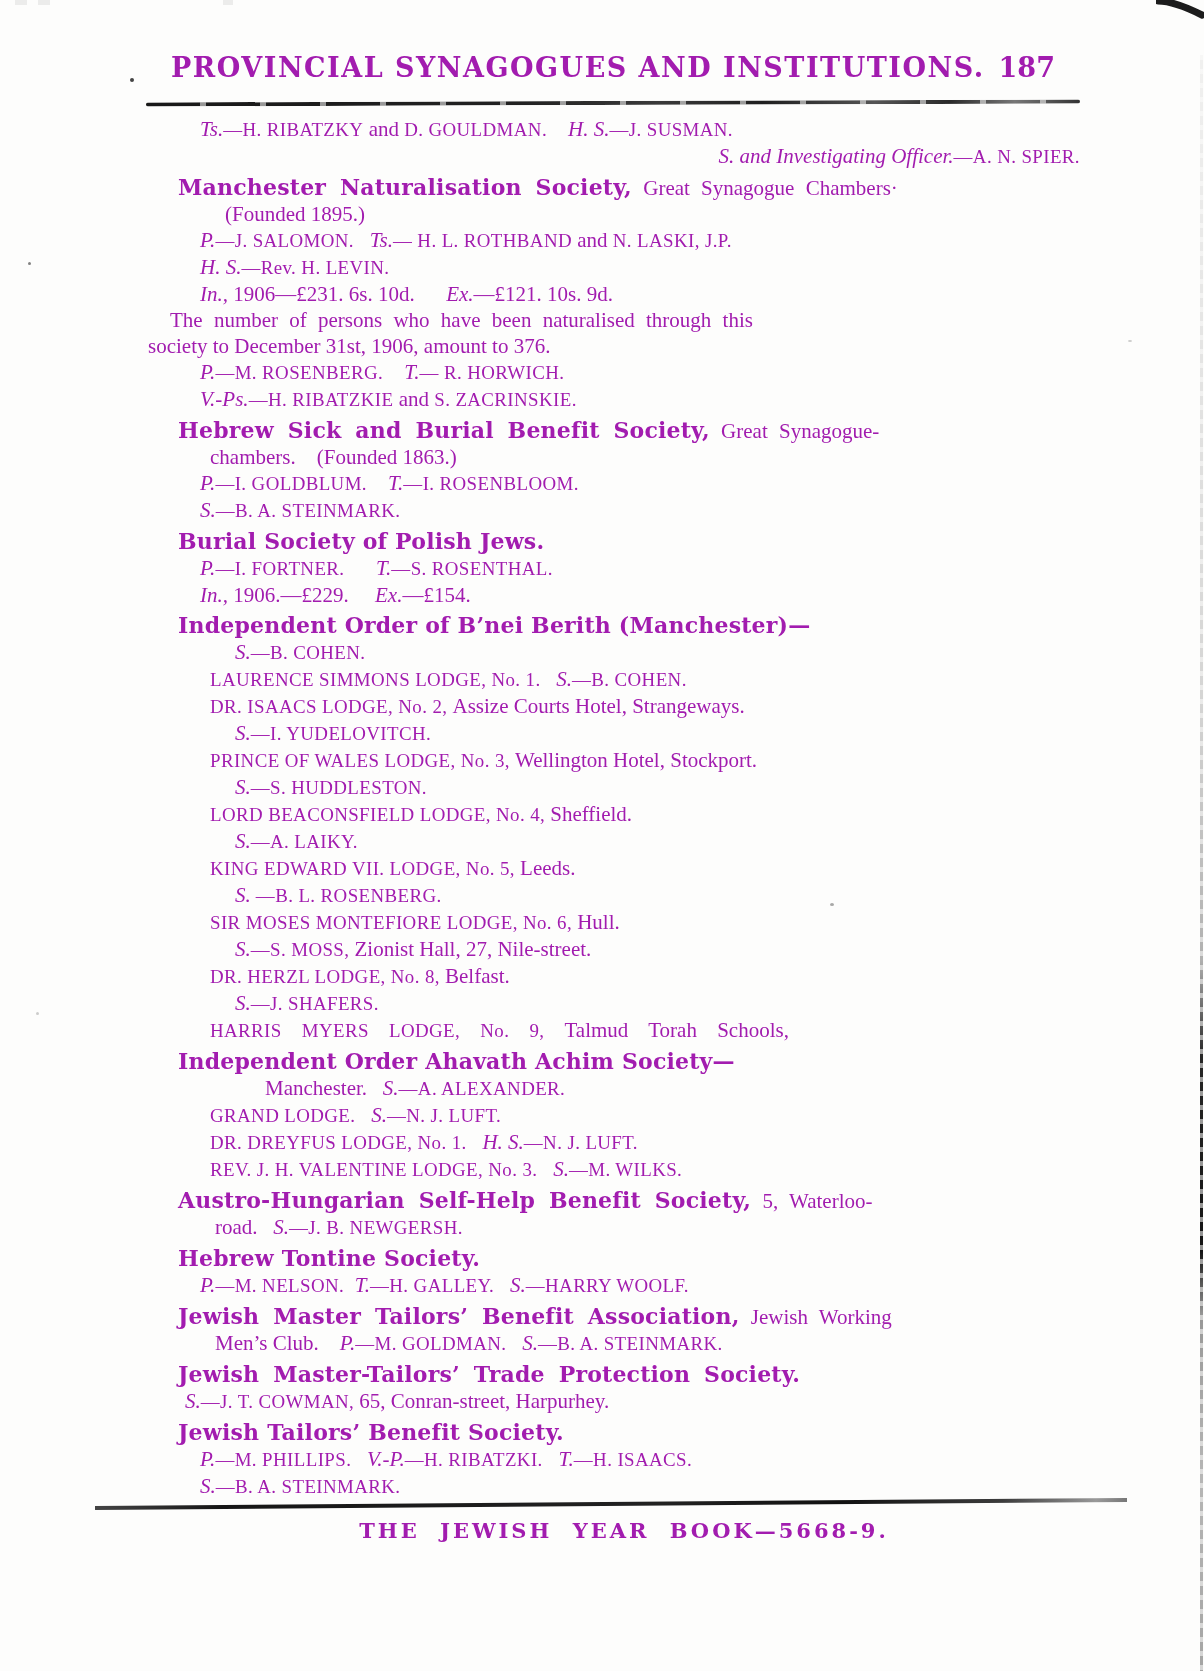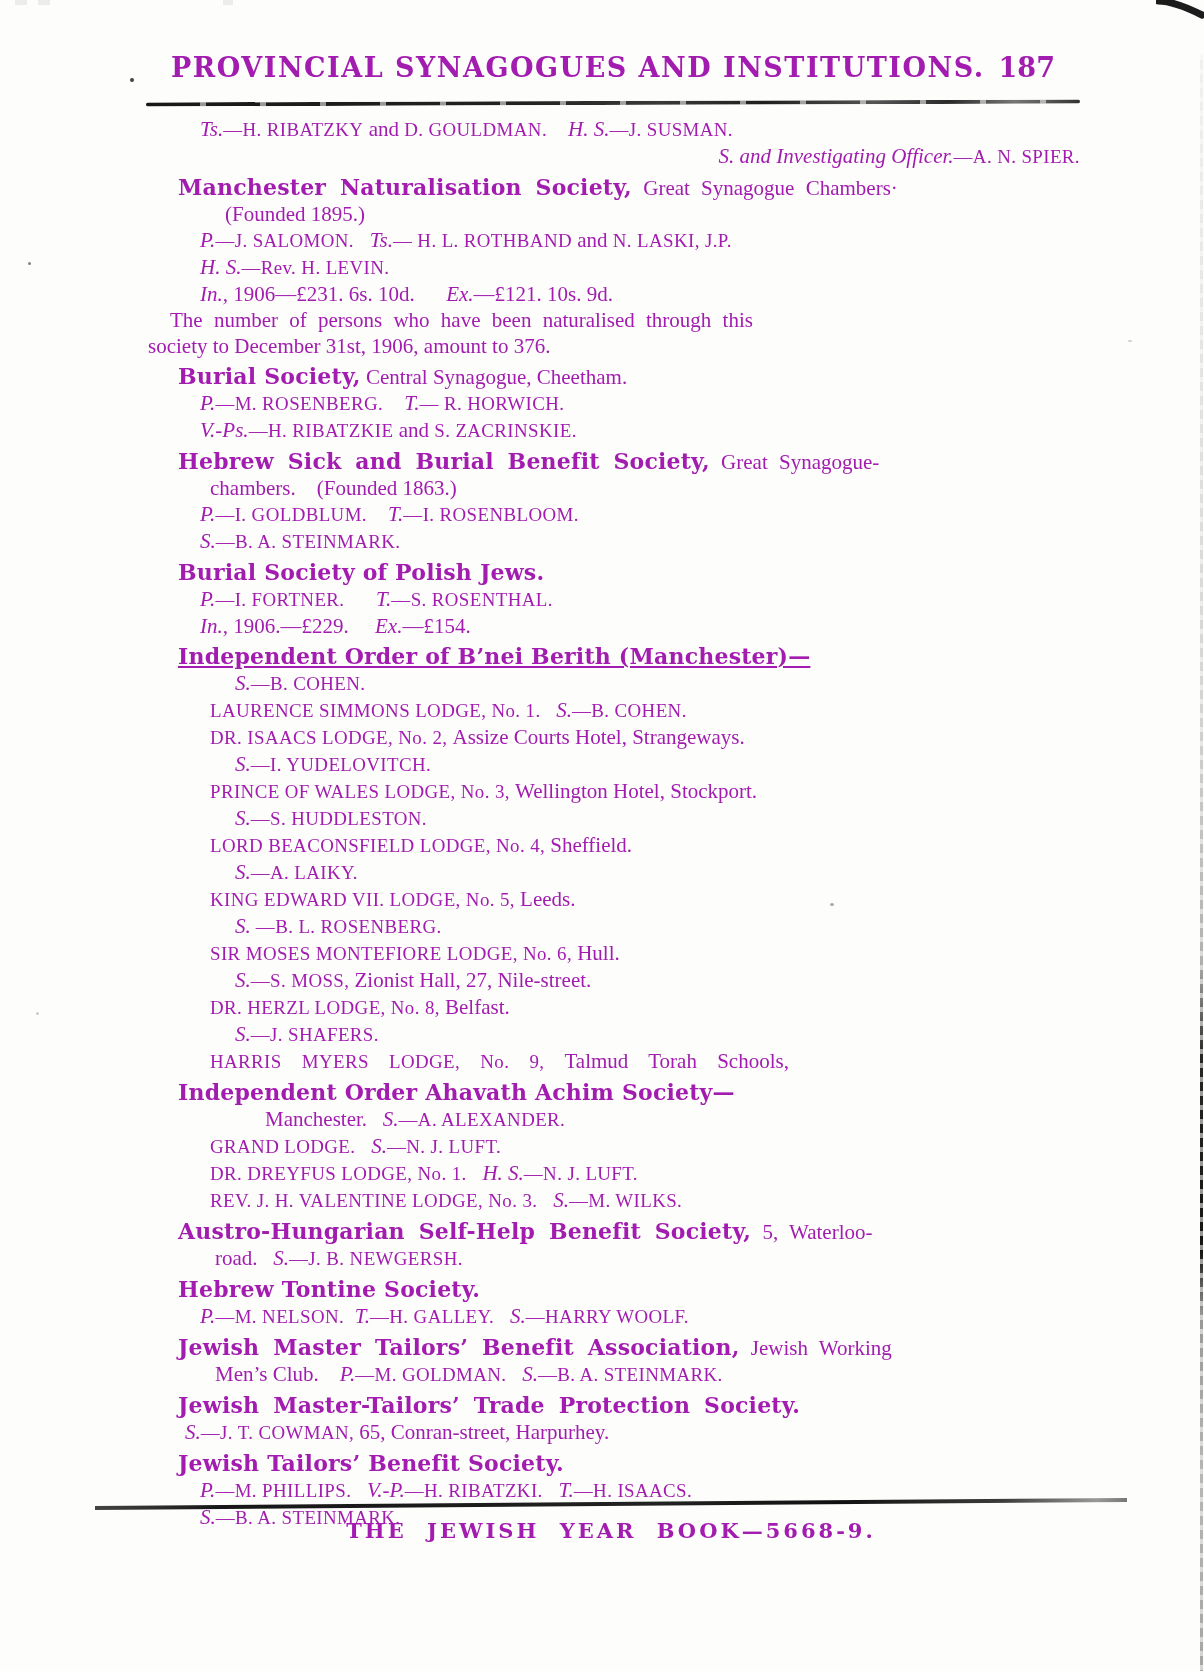--- a/index.html
+++ b/index.html
@@ -45,21 +45,21 @@
   .s-r{}
   .w1{word-spacing:6px;}
   .w2{word-spacing:15px;}
   
   #footer-rule{
     position:absolute;left:95px;top:1502px;width:1032px;height:4px;
     background:linear-gradient(90deg,#444 0%,#161616 12%,#222 55%,#111 72%,#3c3c3c 88%,#999 97%,#777 100%);
     transform:rotate(-0.45deg);
   }
   #footer{
-    position:absolute;left:95px;top:1518px;width:1032px;
+    position:absolute;left:108px;top:1518px;width:1032px;
     text-align:center;
     font-family:"DejaVu Serif","Liberation Serif",serif;
     font-weight:bold;font-size:21px;letter-spacing:3px;word-spacing:10px;
   }
   
   .speck{position:absolute;background:rgba(40,40,40,.08);}
   #corner-mark{position:absolute;right:0;top:0;width:48px;height:22px;}
   #edge-line{
     position:absolute;right:1px;top:55px;height:1616px;width:3px;
     background:
@@ -87,31 +87,30 @@
   <div id="body-lines">
       <div class="line" style="padding-left: 52px;"><span class="s-i">Ts.</span><span class="s-n">—H. RIBATZKY</span><span class="s-r"> and </span><span class="s-n">D. GOULDMAN.</span><span class="s-r">    </span><span class="s-i">H. S.</span><span class="s-n">—J. SUSMAN.</span></div>
       <div class="line" style="padding-left: 30px; text-align: right;"><span class="s-i">S. and Investigating Officer.</span><span class="s-n">—A. N. SPIER.</span></div>
       <div class="line gap w1" style="padding-left: 30px;"><span class="s-b">Manchester Naturalisation Society,</span><span class="s-r"> Great Synagogue Chambers·</span></div>
       <div class="line" style="padding-left: 77px;"><span class="s-r">(Founded 1895.)</span></div>
       <div class="line" style="padding-left: 52px;"><span class="s-i">P.</span><span class="s-n">—J. SALOMON.</span><span class="s-r">   </span><span class="s-i">Ts.</span><span class="s-n">— H. L. ROTHBAND</span><span class="s-r"> and </span><span class="s-n">N. LASKI, J.P.</span></div>
       <div class="line" style="padding-left: 52px;"><span class="s-i">H. S.</span><span class="s-n">—Rev. H. LEVIN.</span></div>
       <div class="line" style="padding-left: 52px;"><span class="s-i">In.,</span><span class="s-r"> 1906—£231. 6s. 10d.</span><span class="s-r">      </span><span class="s-i">Ex.</span><span class="s-r">—£121. 10s. 9d.</span></div>
       <div class="line w1" style="padding-left: 22px;"><span class="s-r">The number of persons who have been naturalised through this</span></div>
       <div class="line" style="padding-left: 0px;"><span class="s-r">society to December 31st, 1906, amount to 376.</span></div>
-      <div class="line gap" style="padding-left: 30px;"><span class="s-b">Burial Society,</span><span class="s-r"> Central Synagogue, Cheetham.</span></div>
       <div class="line" style="padding-left: 52px;"><span class="s-i">P.</span><span class="s-n">—M. ROSENBERG.</span><span class="s-r">    </span><span class="s-i">T.</span><span class="s-n">— R. HORWICH.</span></div>
       <div class="line" style="padding-left: 52px;"><span class="s-i">V.-Ps.</span><span class="s-n">—H. RIBATZKIE</span><span class="s-r"> and </span><span class="s-n">S. ZACRINSKIE.</span></div>
       <div class="line gap w1" style="padding-left: 30px;"><span class="s-b">Hebrew Sick and Burial Benefit Society,</span><span class="s-r"> Great Synagogue-</span></div>
       <div class="line" style="padding-left: 62px;"><span class="s-r">chambers.    (Founded 1863.)</span></div>
       <div class="line" style="padding-left: 52px;"><span class="s-i">P.</span><span class="s-n">—I. GOLDBLUM.</span><span class="s-r">    </span><span class="s-i">T.</span><span class="s-n">—I. ROSENBLOOM.</span></div>
       <div class="line" style="padding-left: 52px;"><span class="s-i">S.</span><span class="s-n">—B. A. STEINMARK.</span></div>
       <div class="line gap" style="padding-left: 30px;"><span class="s-b">Burial Society of Polish Jews.</span></div>
       <div class="line" style="padding-left: 52px;"><span class="s-i">P.</span><span class="s-n">—I. FORTNER.</span><span class="s-r">      </span><span class="s-i">T.</span><span class="s-n">—S. ROSENTHAL.</span></div>
       <div class="line" style="padding-left: 52px;"><span class="s-i">In.,</span><span class="s-r"> 1906.—£229.</span><span class="s-r">     </span><span class="s-i">Ex.</span><span class="s-r">—£154.</span></div>
-      <div class="line gap" style="padding-left: 30px; text-decoration: underline;"><span class="s-b">Independent Order of B’nei Berith (Manchester)—</span></div>
+      <div class="line gap" style="padding-left: 30px;"><span class="s-b">Independent Order of B’nei Berith (Manchester)—</span></div>
       <div class="line" style="padding-left: 87px;"><span class="s-i">S.</span><span class="s-n">—B. COHEN.</span></div>
       <div class="line" style="padding-left: 62px;"><span class="s-n">LAURENCE SIMMONS LODGE, No. 1.</span><span class="s-r">   </span><span class="s-i">S.</span><span class="s-n">—B. COHEN.</span></div>
       <div class="line" style="padding-left: 62px;"><span class="s-n">DR. ISAACS LODGE, No. 2, </span><span class="s-r">Assize Courts Hotel, Strangeways.</span></div>
       <div class="line" style="padding-left: 87px;"><span class="s-i">S.</span><span class="s-n">—I. YUDELOVITCH.</span></div>
       <div class="line" style="padding-left: 62px;"><span class="s-n">PRINCE OF WALES LODGE, No. 3, </span><span class="s-r">Wellington Hotel, Stockport.</span></div>
       <div class="line" style="padding-left: 87px;"><span class="s-i">S.</span><span class="s-n">—S. HUDDLESTON.</span></div>
       <div class="line" style="padding-left: 62px;"><span class="s-n">LORD BEACONSFIELD LODGE, No. 4, </span><span class="s-r">Sheffield.</span></div>
       <div class="line" style="padding-left: 87px;"><span class="s-i">S.</span><span class="s-n">—A. LAIKY.</span></div>
       <div class="line" style="padding-left: 62px;"><span class="s-n">KING EDWARD VII. LODGE, No. 5, </span><span class="s-r">Leeds.</span></div>
       <div class="line" style="padding-left: 87px;"><span class="s-i">S.</span><span class="s-n"> —B. L. ROSENBERG.</span></div>

